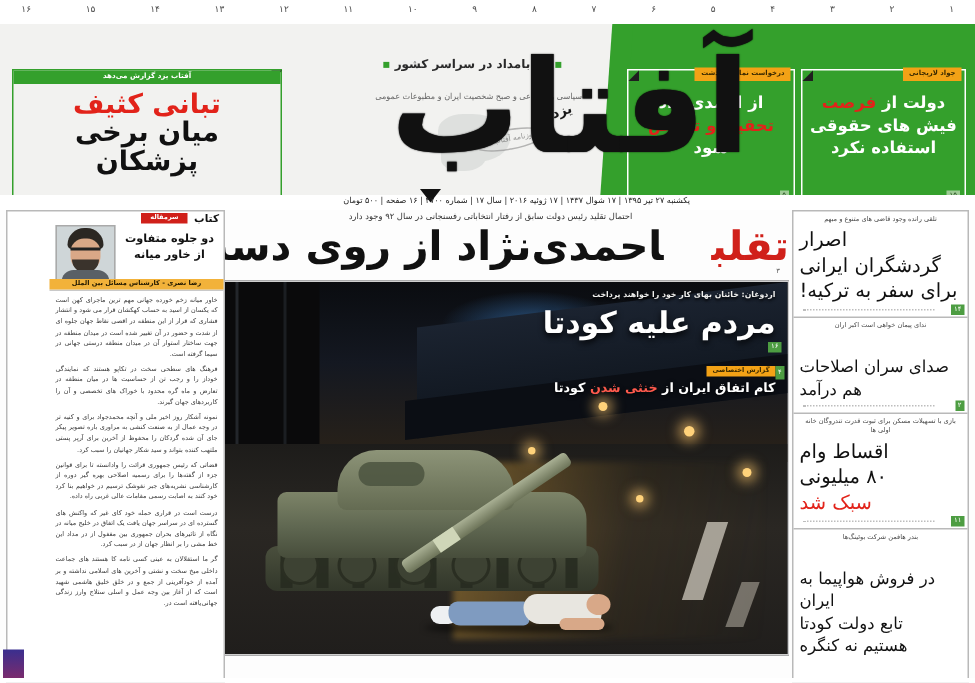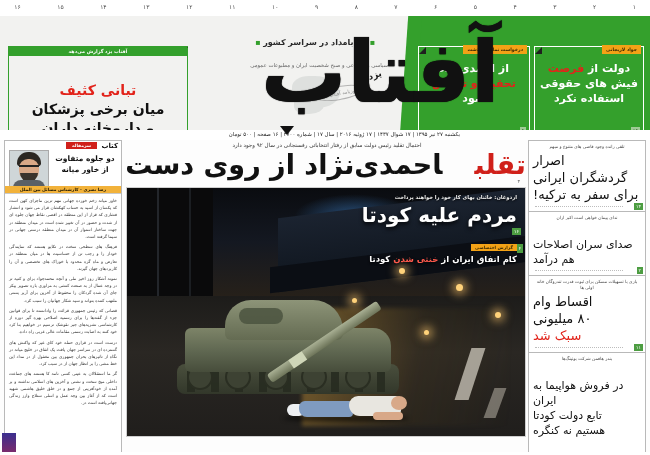--- a/index.html
+++ b/index.html
@@ -110,23 +110,22 @@
     position:absolute;top:30px;left:8px;width:178px;height:92px;
     background:#f2f2f0;border:1px solid #34a02c;
   }
   .teaser-l .tag{
     position:absolute;top:0;right:0;left:0;
     background:#34a02c;color:#ffffff;font-size:4.8px;font-weight:bold;
     padding:2px 4px;text-align:center;white-space:nowrap;
   }
   .teaser-l .hl{
     position:absolute;top:13px;right:4px;left:4px;
-    font-size:14px;font-weight:bold;color:#111;line-height:19px;
+    font-size:18px;font-weight:bold;color:#111;line-height:19px;
     text-align:center;
-    margin-top:21px;
   }
   .teaser-l .hl .red{color:#e2231a;}
   .teaser-l .pg{
     position:absolute;bottom:1px;left:2px;
     background:#6fbb63;color:#0f2f0b;font-size:4.6px;padding:0 2px;line-height:7px;
   }
   .teaser-l .fold{
     position:absolute;top:0;right:-1px;border-width:7px 7px 0 0;
     border-style:solid;border-color:#1f1f1f transparent transparent transparent;
   }
@@ -170,21 +169,21 @@
     background:#4d9d42;color:#ffffff;font-size:4.6px;padding:0 2px;line-height:7px;
   }
   .side-item .dots{
     position:absolute;bottom:3px;left:6px;right:22px;height:1px;
     border-top:1px dotted #bdbdbd;
   }
 
   
   .side-left{
     position:absolute;top:0;left:4px;width:116px;height:313px;
-    border:1px solid #b9b9b9;background:#fff;
+    border:1px solid #b9b9b9;background:#fff;padding-left:28px;
   }
   .op-head{position:relative;height:52px;border-bottom:1px solid #c9c9c9;}
   .op-head .brand{
     position:absolute;top:1px;right:3px;font-size:7px;font-weight:bold;color:#111;
   }
   .op-head .badge{
     position:absolute;top:1px;right:24px;
     background:#d0201a;color:#fff;font-size:4.4px;font-weight:bold;
     padding:1px 6px;white-space:nowrap;
   }
@@ -399,21 +398,20 @@
       </div>
       <div class="pg">۵</div>
     </div>
 
     <div class="teaser-l">
       <div class="fold"></div>
       <div class="tag">آفتاب یزد گزارش می‌دهد</div>
       <div class="hl">
         <span class="red">تبانی کثیف</span><br>
         <span>میان برخی پزشکان</span><br>
-        <span>و داروخانه داران</span>
       </div>
       <div class="pg">۲</div>
     </div>
   </div>
 
   <div class="datestrip">
     <div class="tri"></div>
     <div class="line">یکشنبه ۲۷ تیر ۱۳۹۵ | ۱۷ شوال ۱۴۳۷ | ۱۷ ژوئیه ۲۰۱۶ | سال ۱۷ | شماره ۴۷۰۰ | ۱۶ صفحه | ۵۰۰ تومان</div>
   </div>
 

